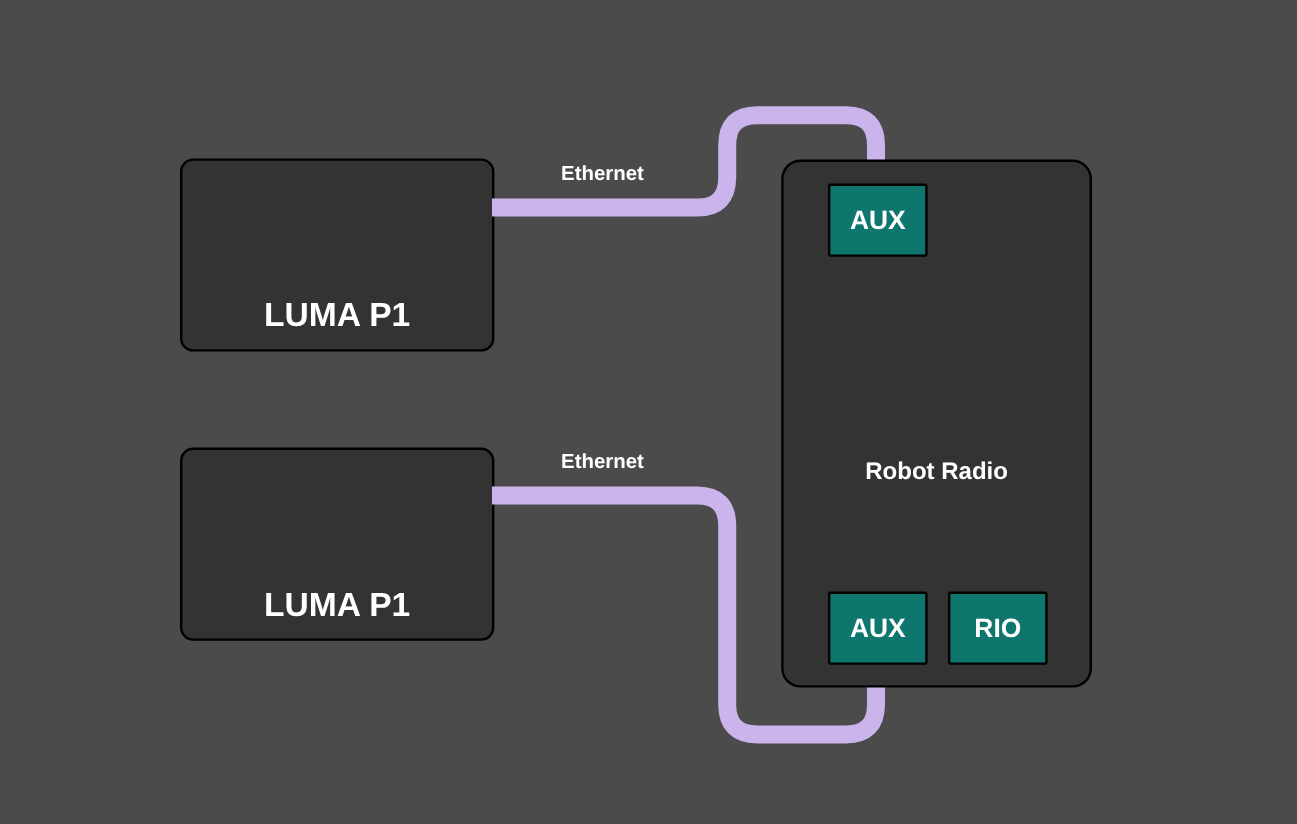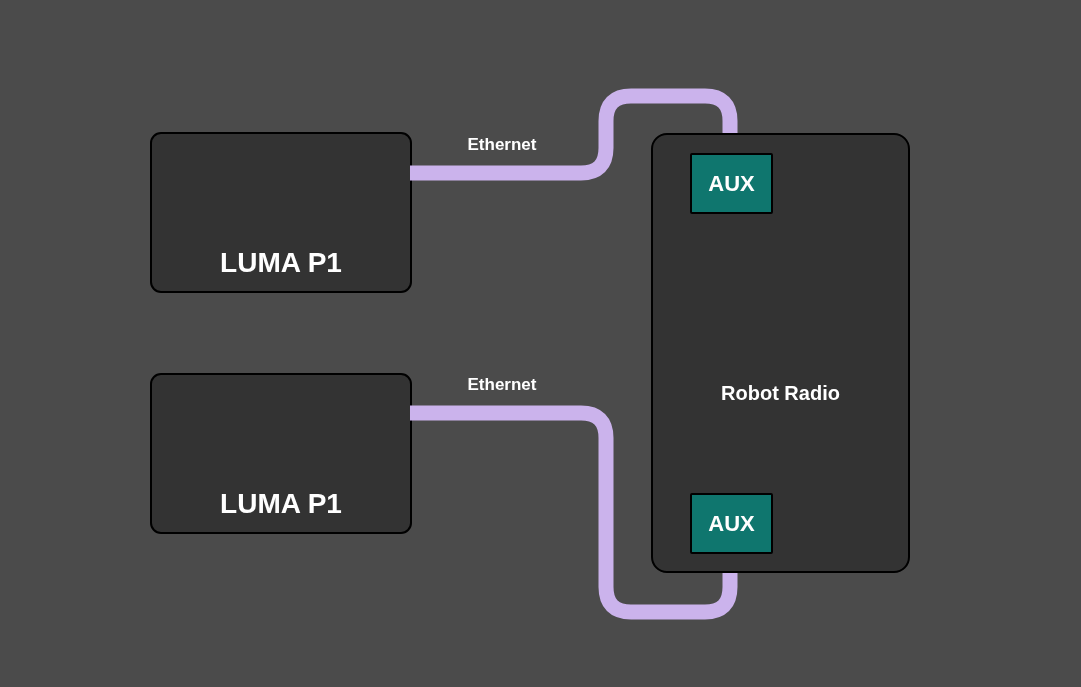--- a/index.html
+++ b/index.html
@@ -122,15 +122,18 @@
   <div class="cable-label cable-label-bottom">Ethernet</div>
 
   <div class="device radio">
     <div class="port port-top-left">
       <span>AUX</span>
     </div>
     <div class="radio-label">Robot Radio</div>
     <div class="port port-bottom-left">
       <span>AUX</span>
     </div>
+    <div class="port port-bottom-right">
+      <span>RIO</span>
+    </div>
   </div>
 
 </div>
 
 </body></html>

